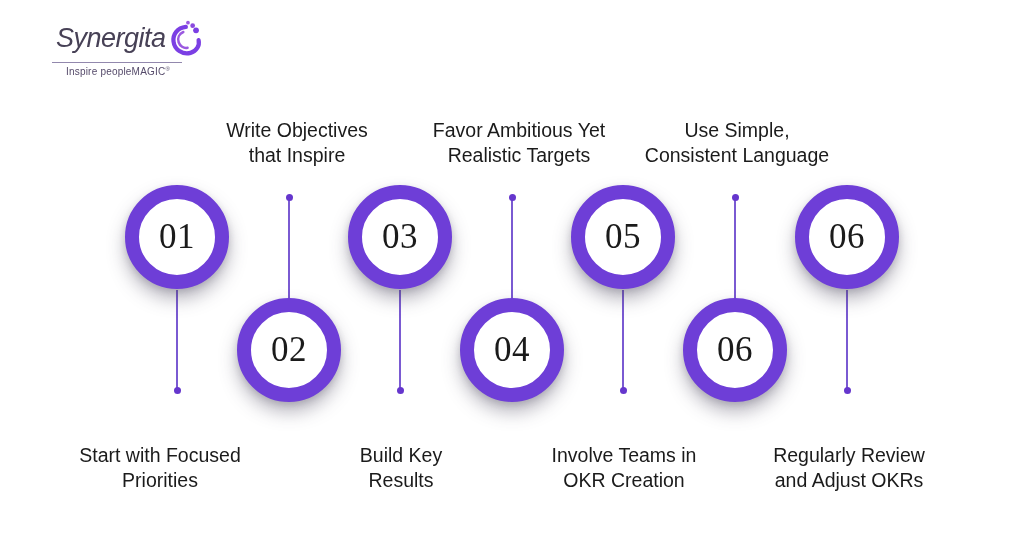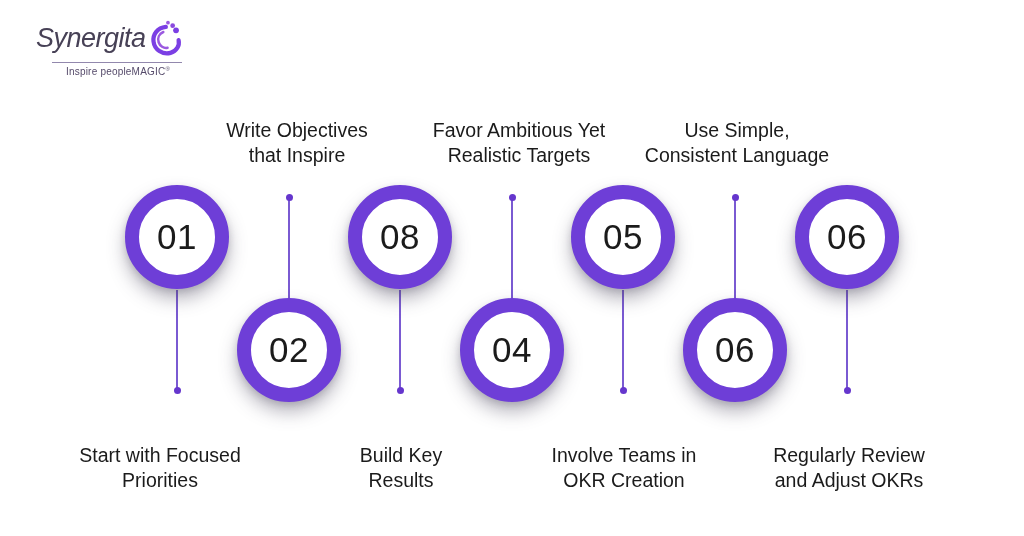--- a/index.html
+++ b/index.html
@@ -8,37 +8,38 @@
     background:#ffffff;
     font-family:"Liberation Sans", sans-serif;
     color:var(--ink,#1b1b1b);
   }
 
   
   .logo{position:absolute;left:36px;top:18px;width:150px}
   .logo-row{display:flex;align-items:flex-start}
   .logo-wordmark{
     font-style:italic;font-weight:500;font-size:27px;line-height:40px;
-    color:var(--logo-ink,#474156);letter-spacing:-0.5px;
+    color:var(--logo-ink,#474156);letter-spacing:-0.5px;margin-left:20px;
   }
   .logo-flourish{margin-left:2px;margin-top:0}
   .logo-rule{height:1px;background:#9288ad;margin:0 4px 3px 16px}
   .logo-tagline{
     font-size:10px;color:var(--tagline-ink,#554a6a);
     text-align:center;padding-left:14px;letter-spacing:.2px;
   }
   .logo-tagline sup{font-size:6px}
 
   
   .circle{
     position:absolute;width:104px;height:104px;box-sizing:border-box;
     border:14px solid var(--ring,#6e3ed7);border-radius:50%;background:#fff;
     display:flex;align-items:center;justify-content:center;
     box-shadow:0 10px 18px rgba(70,65,90,.38), 0 3px 6px rgba(70,65,90,.18);
     left:calc(var(--cx) - 52px);
+    font-family:Liberation Serif, serif;
   }
   .row-top .circle{top:185px}
   .row-bottom .circle{top:298px}
   .num{font-size:35px;font-weight:500;letter-spacing:.5px;color:var(--ink,#1b1b1b)}
 
   .line{
     position:absolute;width:2px;background:var(--line,#7a5ad2);
     left:calc(var(--cx) - 1px);
   }
   .row-top .line{top:290px;height:98px}
@@ -96,21 +97,21 @@
     <span class="num">02</span>
   </div>
   <div class="label">Write Objectives
 that Inspire</div>
 </div>
 
 <div class="step row-top" style="--cx:400px; --lx:401px">
   <div class="line"></div>
   <div class="dot"></div>
   <div class="circle">
-    <span class="num">08</span>
+    <span class="num">03</span>
   </div>
   <div class="label">Build Key
 Results</div>
 </div>
 
 <div class="step row-bottom" style="--cx:512px; --lx:519px">
   <div class="line"></div>
   <div class="dot"></div>
   <div class="circle">
     <span class="num">04</span>

